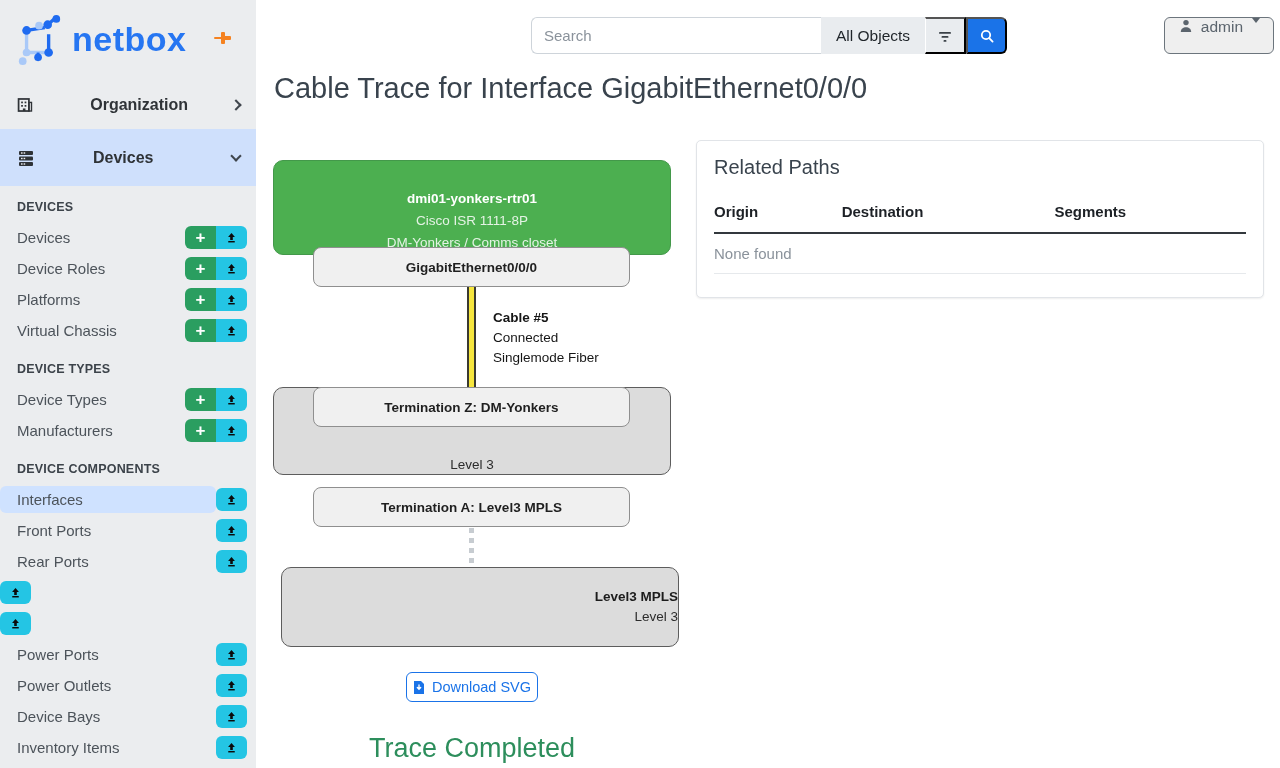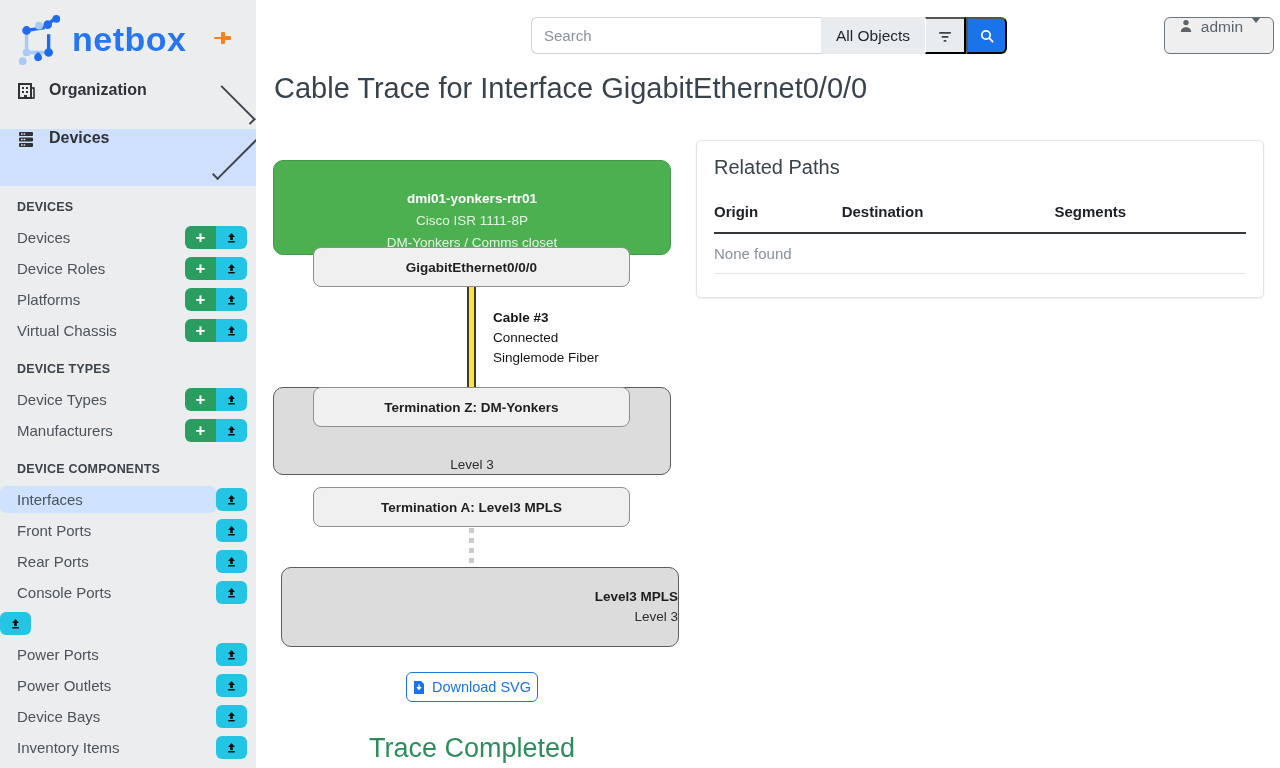--- a/index.html
+++ b/index.html
@@ -6,21 +6,21 @@
   html,body { width:1280px; height:768px; overflow:hidden; font-family:"Liberation Sans", sans-serif; background:#fff; }
   body { display:flex; }
 
   
   .sidebar { width:256px; min-width:256px; height:768px; background:#ebedef; position:relative; }
   .logo-block { height:81px; display:flex; align-items:center; padding:0 16px; position:relative; }
   .logo-mark { width:48px; height:52px; }
   .logo-word { font-size:34px; font-weight:bold; color:#2676f2; letter-spacing:.5px; margin-left:8px; margin-top:-2px; }
   .pin-btn { position:absolute; right:24px; top:28px; width:20px; height:20px; cursor:pointer; }
 
-  .side-group { height:48px; display:flex; padding:0 16px; cursor:pointer; }
+  .side-group { height:48px; display:flex; align-items:center; padding:0 16px; cursor:pointer;gap:44px; }
   .side-group.open { background:#cfe0fc; height:57px; }
   .group-icon { width:20px; height:20px; margin-right:13px; }
   .group-label { font-size:16px; font-weight:bold; color:#2f3337; flex:1; }
   .chev { display:inline-block; border:solid #3f464d; border-width:0 2px 2px 0; padding:3px; }
   .chev.right { transform:rotate(-45deg); }
   .chev.down { transform:rotate(45deg); margin-top:-3px; }
 
   .submenu { padding-top:6px; }
   .side-section-title { height:30px; line-height:30px; padding:0 17px; font-size:12.5px; font-weight:bold; color:#3c434a; letter-spacing:.2px; }
   .side-section-title.gap { margin-top:8px; }
@@ -251,21 +251,20 @@
     <div class="side-row">
       <span class="side-row-label">Rear Ports</span>
       <a class="mini-btn imp solo">
           <svg width="13" height="13" viewBox="0 0 16 16">
             <path d="M8 2.5 L12.2 7.5 H9.6 V11 H6.4 V7.5 H3.8 Z" fill="#0b0b0b"></path>
             <rect x="4" y="12.3" width="8" height="1.8" fill="#0b0b0b"></rect>
           </svg>
         </a>
     </div>
     <div class="side-row">
-      <span class="side-row-label">Console Ports</span>
       <a class="mini-btn imp solo">
           <svg width="13" height="13" viewBox="0 0 16 16">
             <path d="M8 2.5 L12.2 7.5 H9.6 V11 H6.4 V7.5 H3.8 Z" fill="#0b0b0b"></path>
             <rect x="4" y="12.3" width="8" height="1.8" fill="#0b0b0b"></rect>
           </svg>
         </a>
     </div>
     <div class="side-row">
       <a class="mini-btn imp solo">
           <svg width="13" height="13" viewBox="0 0 16 16">
@@ -350,21 +349,21 @@
     <div class="l2">Cisco ISR 1111-8P</div>
     <div class="l2">DM-Yonkers / Comms closet</div>
   </div>
 
   <div class="term-box term-iface">
     <span>GigabitEthernet0/0/0</span>
   </div>
 
   <div class="cable-line"></div>
   <div class="cable-label">
-    <div class="b">Cable #3</div>
+    <div class="b">Cable #5</div>
     <div>Connected</div>
     <div>Singlemode Fiber</div>
   </div>
 
   <div class="term-box term-z">
     <span>Termination Z: DM-Yonkers</span>
   </div>
 
   <div class="node-circuit">
     <div class="gray-l1">Circuit DEOW4921</div>

